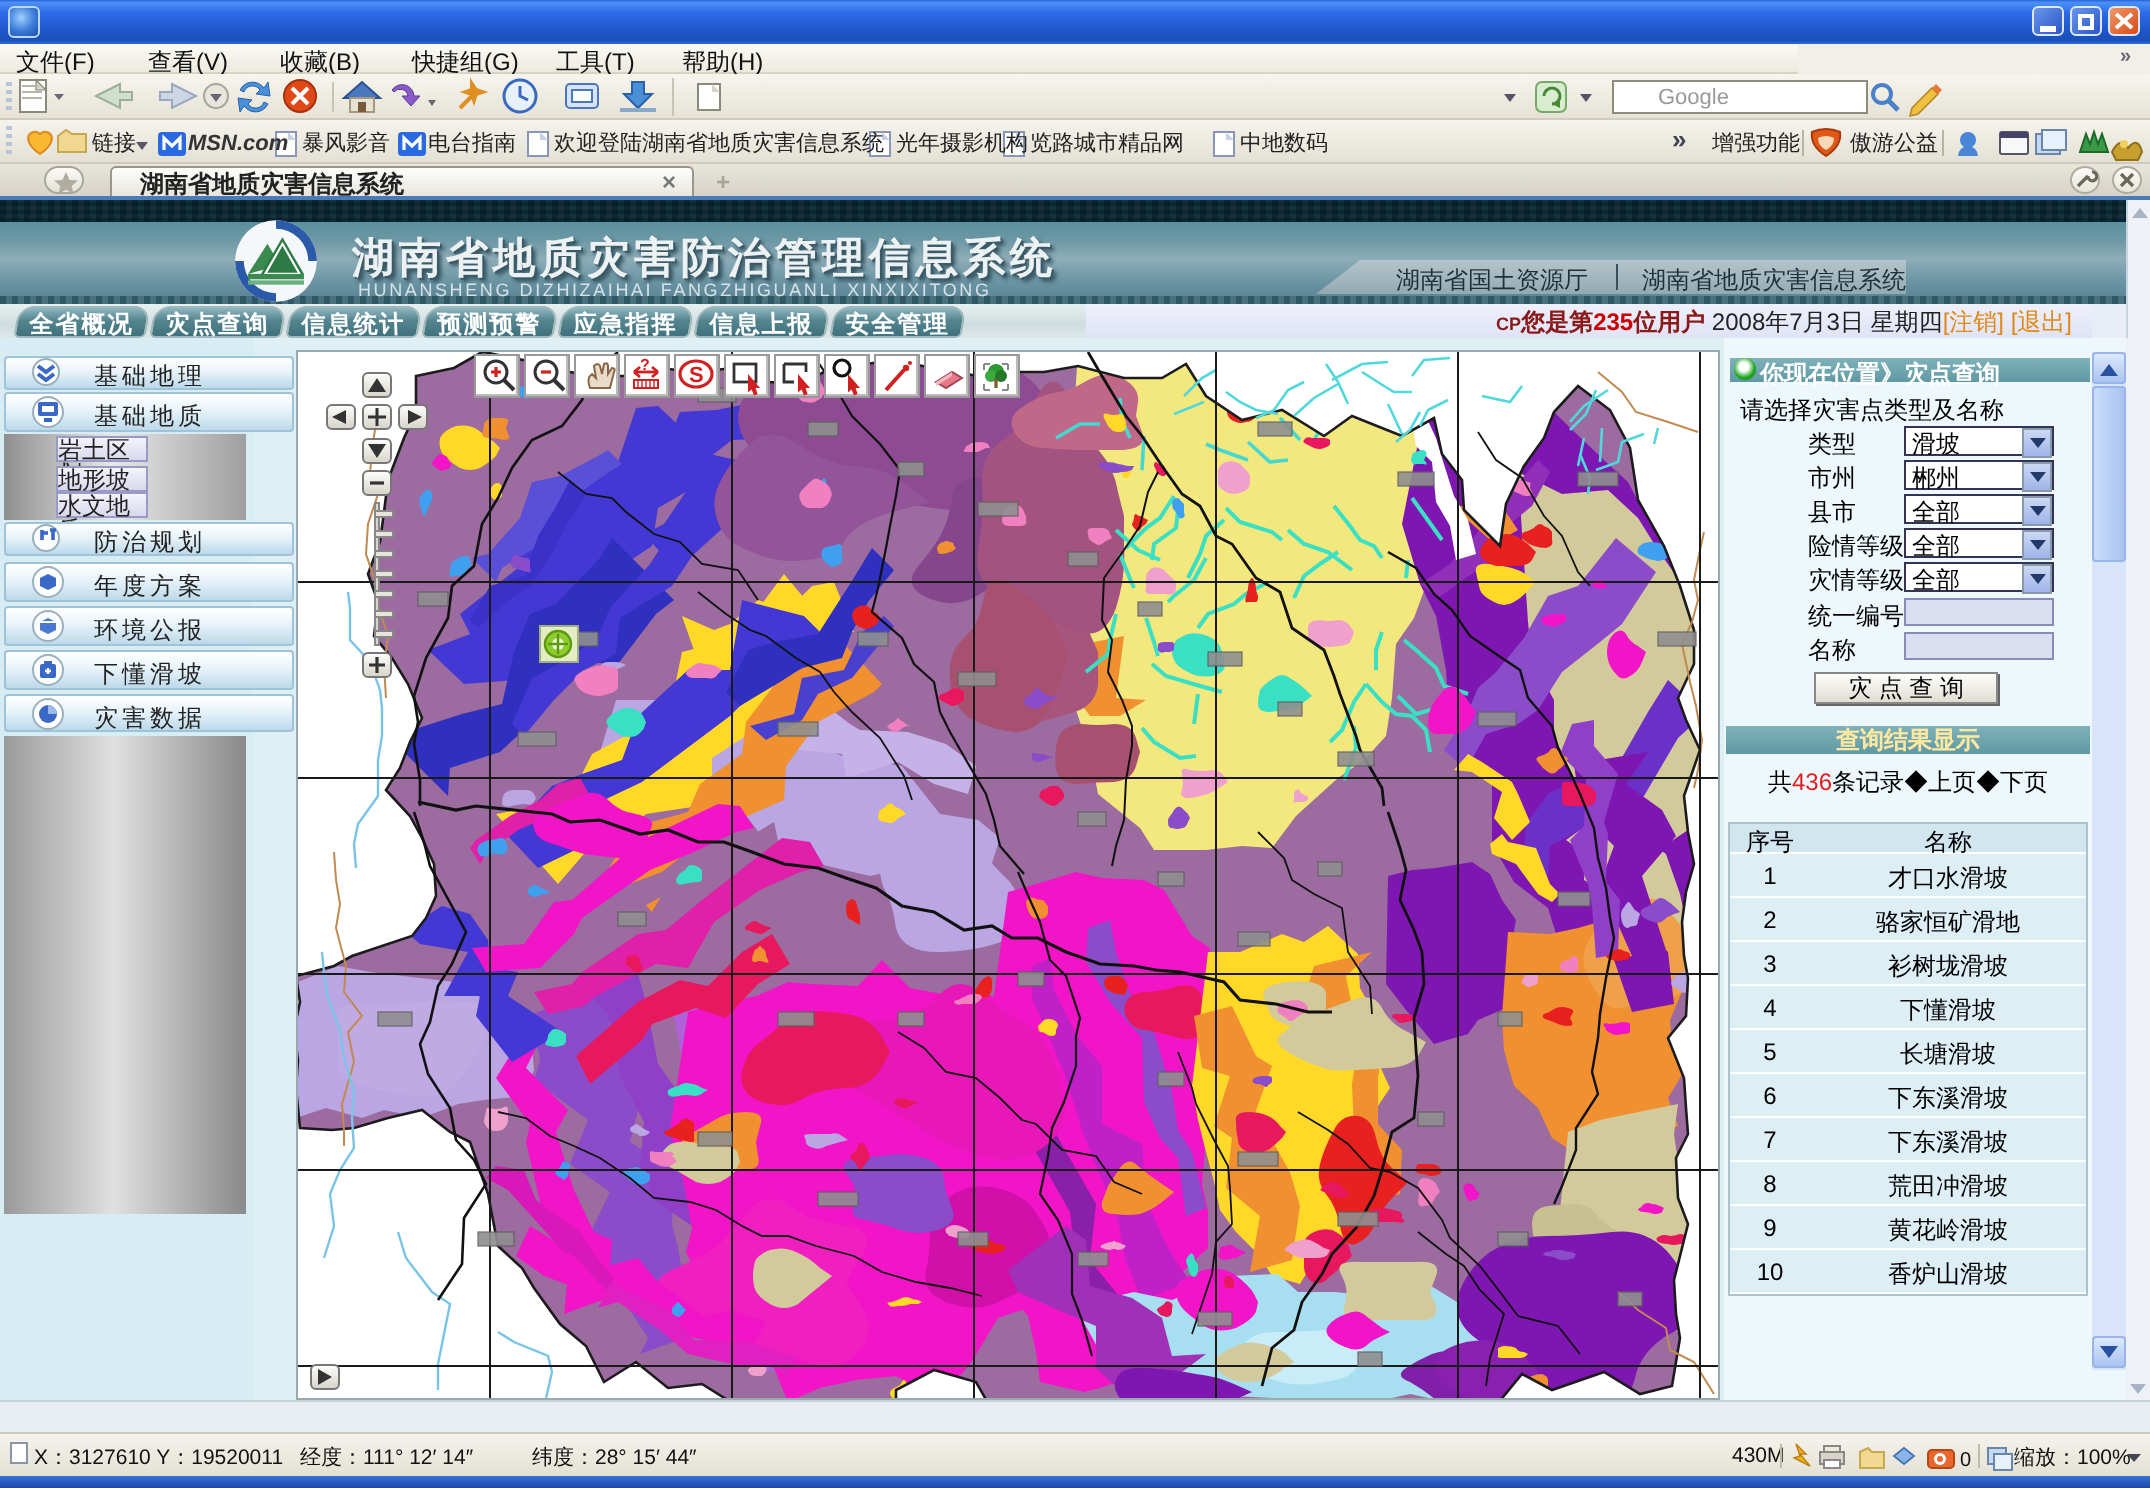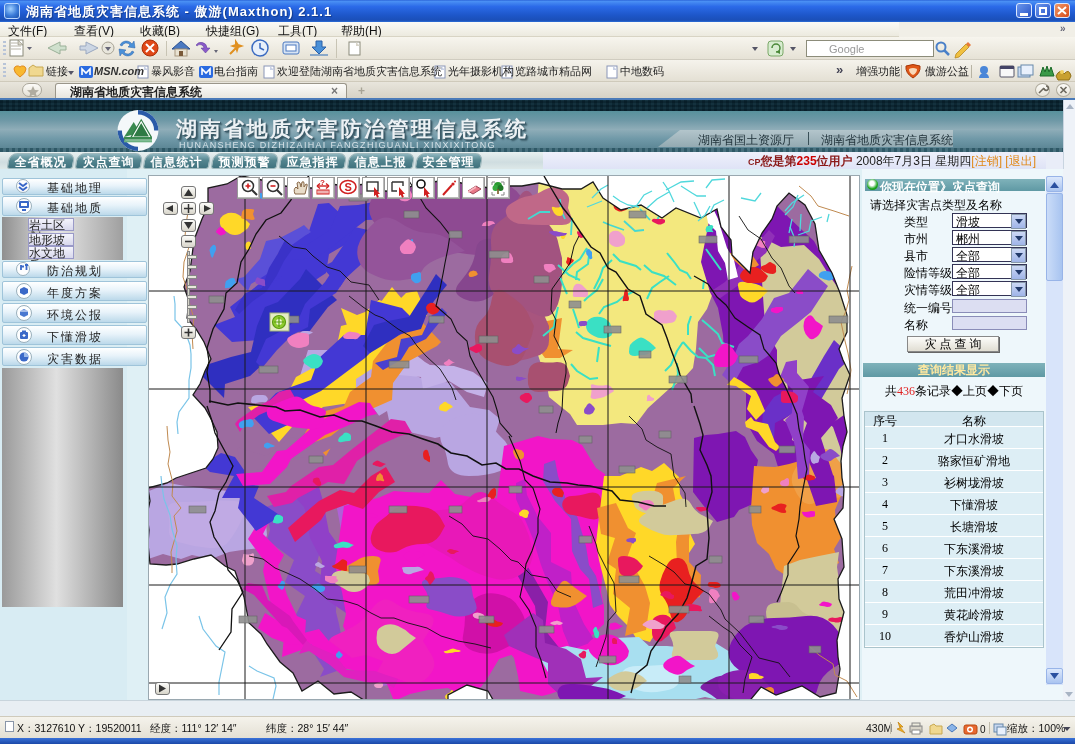--- a/index.html
+++ b/index.html
@@ -90,21 +90,21 @@
 #mapframe { position:absolute; left:148px; top:6px; width:712px; height:525px; background:#fff; border:1px solid #9aa8b0; overflow:hidden; }
 
 #maptools { position:absolute; left:0; top:0; }
 .mtb { position:absolute; top:1px; width:23px; height:22px; background:#fff; border:1px solid #999;
   box-shadow:inset -1px -1px 0 #bbb; }
 .panb { position:absolute; width:15px; height:13px; background:linear-gradient(180deg,#fcfcfa,#d8d5ca);
   border:1px solid #777; border-radius:3px; font-size:8px; color:#222; text-align:center; line-height:13px; }
 #zoomslider { position:absolute; left:38px; top:80px; width:3px; height:74px; background:#d8d5ca; border:1px solid #888; }
 .ztick { position:absolute; left:38px; width:10px; height:4px; border:1px solid #888; background:#e8e6dc; }
 
-#rpanel { position:absolute; left:862px; top:0; width:207px; height:531px; background:#eef7fb; font-size:12px; color:#000;font-family:Liberation Serif, serif; }
+#rpanel { position:absolute; left:862px; top:0; width:207px; height:531px; background:#eef7fb; font-size:12px; color:#000; }
 .frow { position:absolute; left:6px; width:176px; height:16px;margin-left:36px; }
 .flab { position:absolute; left:0; top:1px; font-size:12px; }
 .fsel { position:absolute; left:48px; top:0; width:75px; height:15px; background:#fff; border:1px solid #335;
   font-size:12px; padding-left:3px; }
 .fsel:after { content:""; position:absolute; right:0px; top:0px; width:13px; height:13px;
   background:linear-gradient(180deg,#ccd8f4,#9fb4e8); border:1px solid #89a; }
 .fsel:before { content:""; position:absolute; right:3px; top:5px; z-index:2; width:0; height:0;
   border-left:4px solid transparent; border-right:4px solid transparent; border-top:5px solid #223a6a; }
 .finp { position:absolute; left:48px; top:0; width:75px; height:14px; background:#dcdef2; border:1px solid #8a8cb8; }
 #rtable { position:absolute; left:2px; top:242px; width:180px; border:1px solid #aac4cc; background:#ddeef5; }
@@ -122,21 +122,20 @@
 #bottomgap { left:0; top:700px; width:1075px; height:16px; background:#e8eef3; border-top:1px solid #c8d4dc; }
 #statusbar { left:0; top:716px; width:1075px; height:22px; background:linear-gradient(180deg,#f5f3ec,#e4e0d4);
   border-top:1px solid #cfcabb; font-size:10.5px; color:#111; }
 #statusbar span { position:absolute; top:5px; white-space:nowrap; }
 #bottomedge { left:0; top:738px; width:1075px; height:6px; background:linear-gradient(180deg,#3a72d8,#1a48a8); }
 </style>
 </head>
 <body>
 <div class="abs" id="titlebar">
   <div class="ticon"></div>
-  <div class="ttext">湖南省地质灾害信息系统 - 傲游(Maxthon) 2.1.1</div>
   <div class="winbtn" id="btn-min">
       <span style="position:absolute;left:3px;top:9px;width:8px;height:3px;background:#fff;"></span>
     </div>
   <div class="winbtn" id="btn-max">
       <span style="position:absolute;left:3px;top:3px;width:8px;height:8px;border:2px solid #fff;"></span>
     </div>
   <div class="winbtn" id="btn-close">
     <svg width="14" height="13" style="position:absolute;left:0;top:0;">
         <path d="M3 3 L11 10 M11 3 L3 10" stroke="#fff" stroke-width="2"></path>
       </svg>

